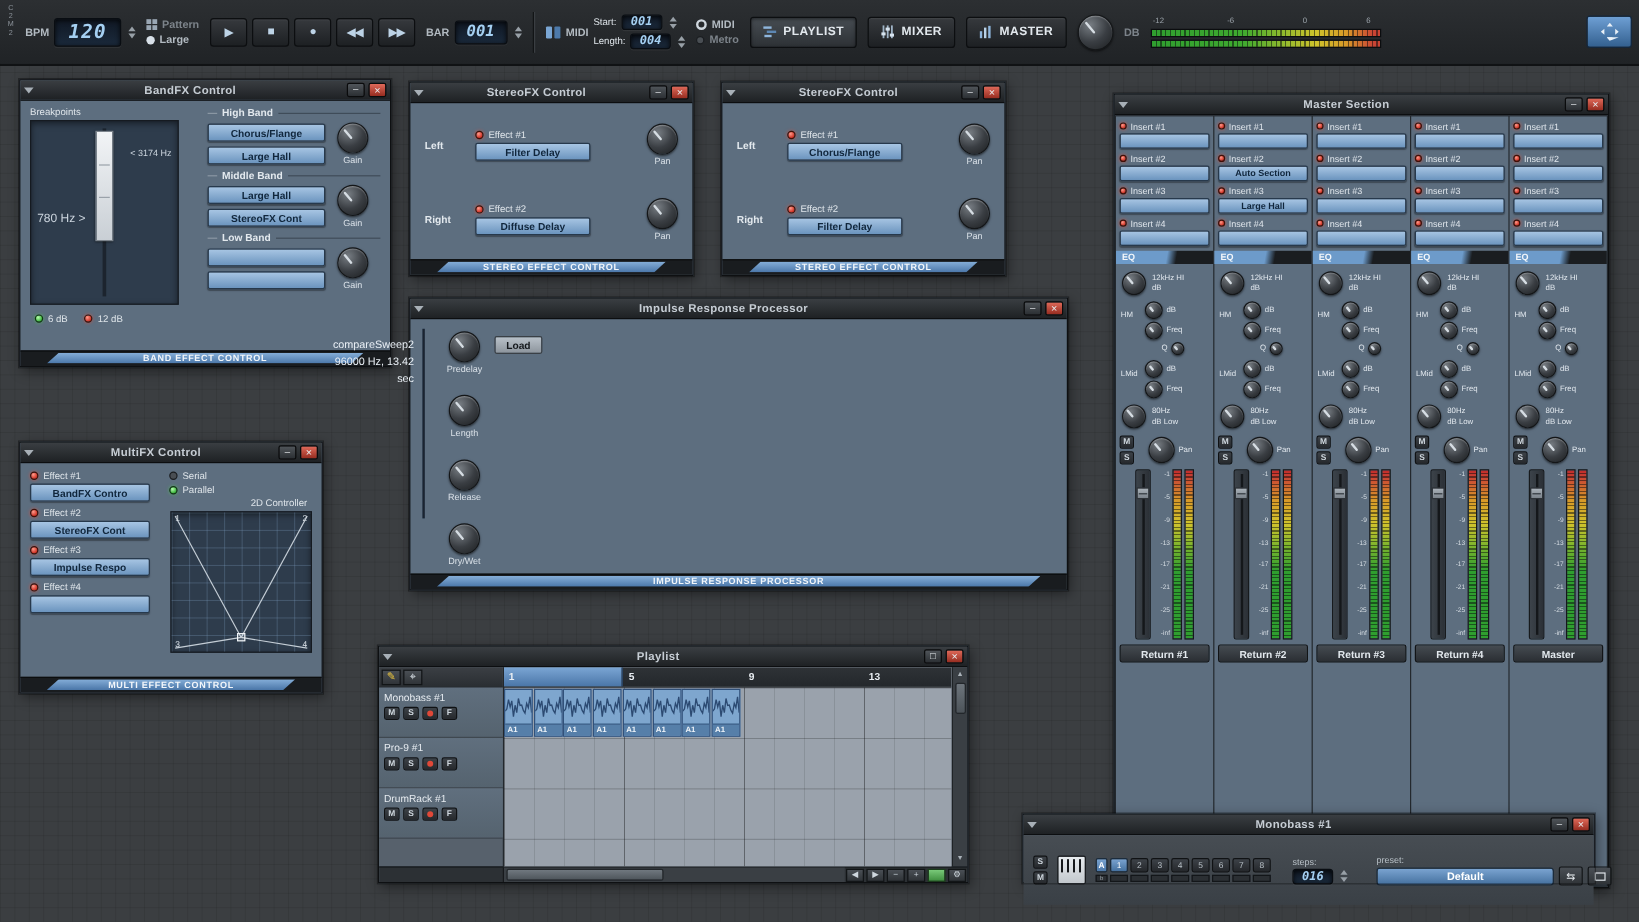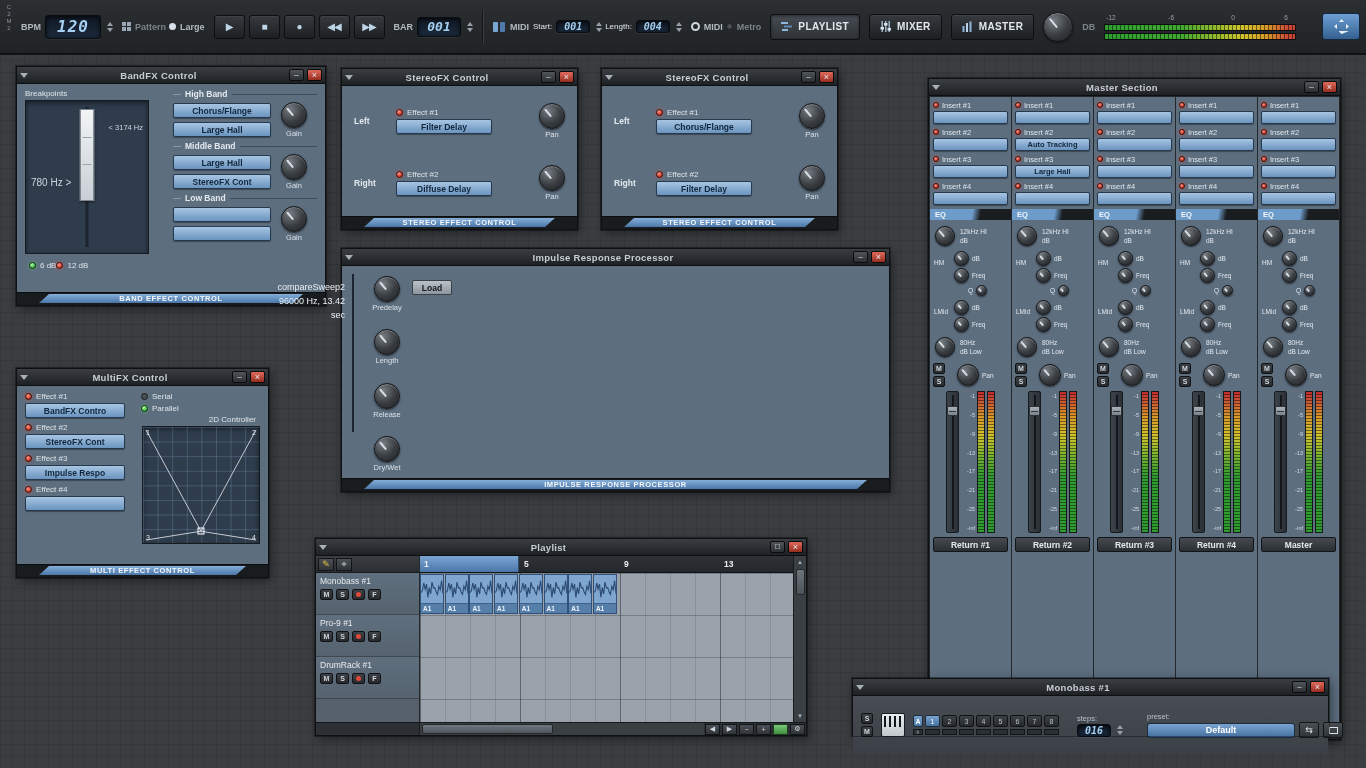--- a/index.html
+++ b/index.html
@@ -15,21 +15,21 @@
 .slab{font-size:8px;color:#dfe5ea}
 .lcd{background:linear-gradient(#101824,#1b2a3c);border:1px solid #090d12;border-radius:3px;color:#a5d0f2;font-family:"DejaVu Sans Mono",monospace;font-style:italic;font-weight:bold;display:flex;align-items:center;justify-content:center;box-shadow:inset 0 1px 4px rgba(0,0,0,.8),0 1px 0 rgba(255,255,255,.06)}
 .lcd-big{width:56px;height:24px;font-size:16px;letter-spacing:1px}
 .lcd-mid{width:44px;height:20px;font-size:13px}
 .lcd-sm{width:34px;height:13px;font-size:10px}
 .spin{display:flex;flex-direction:column;gap:2px;margin-left:2px}
 .spin i{width:0;height:0;border-left:3.5px solid transparent;border-right:3.5px solid transparent;display:block}
 .spin .up{border-bottom:4.5px solid #98a0a7}
 .spin .dn{border-top:4.5px solid #98a0a7}
 .grp{display:flex;align-items:center;gap:4px}
-.col{display:flex;justify-content:center;gap:3px}
+.col{display:flex;flex-direction:column;justify-content:center;gap:3px}
 .tbtn{background:linear-gradient(#36393d,#1d2023);border:1px solid #0c0e10;border-radius:3px;display:flex;align-items:center;justify-content:center;color:#bdd3e6;box-shadow:inset 0 1px 0 rgba(255,255,255,.05)}
 .trbtn{width:31px;height:24px;font-size:10px;letter-spacing:-1px}
 .navbtn{height:26px;padding:0 10px;gap:6px;font-size:10px;font-weight:bold;color:#e2e8ed;letter-spacing:.4px}
 .navbtn.act{background:linear-gradient(#474d53,#2d3135);box-shadow:inset 0 1px 3px rgba(0,0,0,.5)}
 .sep{width:1px;height:34px;background:#121416;box-shadow:1px 0 0 #3a3e42}
 .ledr{width:7px;height:7px;border-radius:50%;background:radial-gradient(circle at 35% 30%,#ff9a8a,#cf3326 70%);border:1px solid #401008;box-shadow:0 0 3px rgba(255,70,40,.6);flex:none}
 .ledg{width:7px;height:7px;border-radius:50%;background:radial-gradient(circle at 35% 30%,#b8ffb0,#3db43d 70%);border:1px solid #0f3a10;box-shadow:0 0 3px rgba(80,220,80,.6);flex:none}
 .ledo{width:7px;height:7px;border-radius:50%;background:#494e53;border:1px solid #1a1d20;flex:none}
 .ring{width:9px;height:9px;border:2px solid #cfd7de;border-radius:50%;flex:none}
 .mini-grid{display:inline-block;width:9px;height:9px;flex:none;background:linear-gradient(#9aa7b4,#9aa7b4) 0 0/4px 4px no-repeat,linear-gradient(#9aa7b4,#9aa7b4) 5px 0/4px 4px no-repeat,linear-gradient(#9aa7b4,#9aa7b4) 0 5px/4px 4px no-repeat,linear-gradient(#9aa7b4,#9aa7b4) 5px 5px/4px 4px no-repeat}
@@ -63,21 +63,21 @@
 
 .bfx-body{display:flex;padding:5px 8px 2px}
 .bfx-left{width:140px;display:flex;flex-direction:column}
 .bp-panel{width:124px;height:154px;position:relative;margin-top:2px;background:#2e3c4c;border:1px solid #151a20;box-shadow:inset 0 2px 5px rgba(0,0,0,.5)}
 .bp-track{position:absolute;left:50%;top:6px;bottom:6px;width:3px;transform:translateX(-50%);background:#1c242e}
 .bp-slider{position:absolute;left:50%;top:8px;width:15px;height:92px;transform:translateX(-50%);background:linear-gradient(#f2f4f6,#c9cfd5);border:1px solid #7d858d;box-shadow:0 1px 2px rgba(0,0,0,.5)}
 .bp-slider::before,.bp-slider::after{content:"";position:absolute;left:2px;right:2px;height:1px;background:#9aa2aa}
 .bp-slider::before{top:30%}.bp-slider::after{top:60%}
 .bp-t1{position:absolute;right:5px;top:22px;font-size:7.5px;color:#cdd6df}
 .bp-t2{position:absolute;left:5px;top:76px;font-size:10px;color:#cdd6df}
-.bfx-radios{display:flex;align-items:center;margin:7px 0 0 4px}
+.bfx-radios{display:flex;gap:14px;align-items:center;margin:7px 0 0 4px}
 .bfx-right{flex:1;display:flex;flex-direction:column;gap:3px;padding-left:8px}
 .bgrp .hdr{display:flex;align-items:center;gap:4px;margin-bottom:3px}
 .bgrp .hdr::before{content:"";width:8px;height:1px;background:#8a97a3}
 .bgrp .hdr::after{content:"";flex:1;height:1px;background:rgba(20,26,32,.4)}
 .bgrp .rows{display:flex;align-items:center;gap:10px}
 .bgrp .slots{display:flex;flex-direction:column;gap:4px}
 .bgrp .slot{width:98px}
 
 .sfx-body{display:flex;flex-direction:column;justify-content:space-around;padding:4px 12px 2px}
 .sfx-row{display:flex;align-items:center;gap:10px}
@@ -1289,21 +1289,21 @@
       <div class="strip">
         <div class="insrow">
           <span class="ledr"></span>
           <span class="inslab">Insert #1</span>
         </div>
         <div class="slot mslot"></div>
         <div class="insrow">
           <span class="ledr"></span>
           <span class="inslab">Insert #2</span>
         </div>
-        <div class="slot mslot">Auto Tracking</div>
+        <div class="slot mslot">Auto Section</div>
         <div class="insrow">
           <span class="ledr"></span>
           <span class="inslab">Insert #3</span>
         </div>
         <div class="slot mslot">Large Hall</div>
         <div class="insrow">
           <span class="ledr"></span>
           <span class="inslab">Insert #4</span>
         </div>
         <div class="slot mslot"></div>

